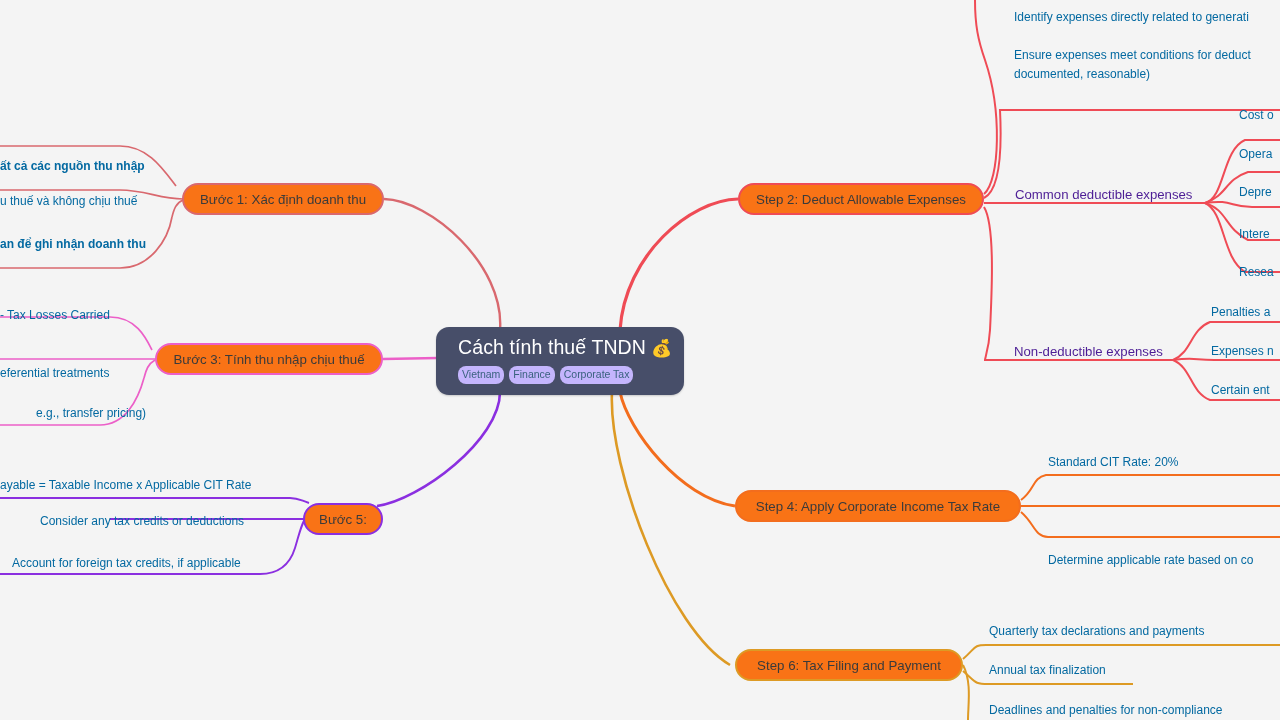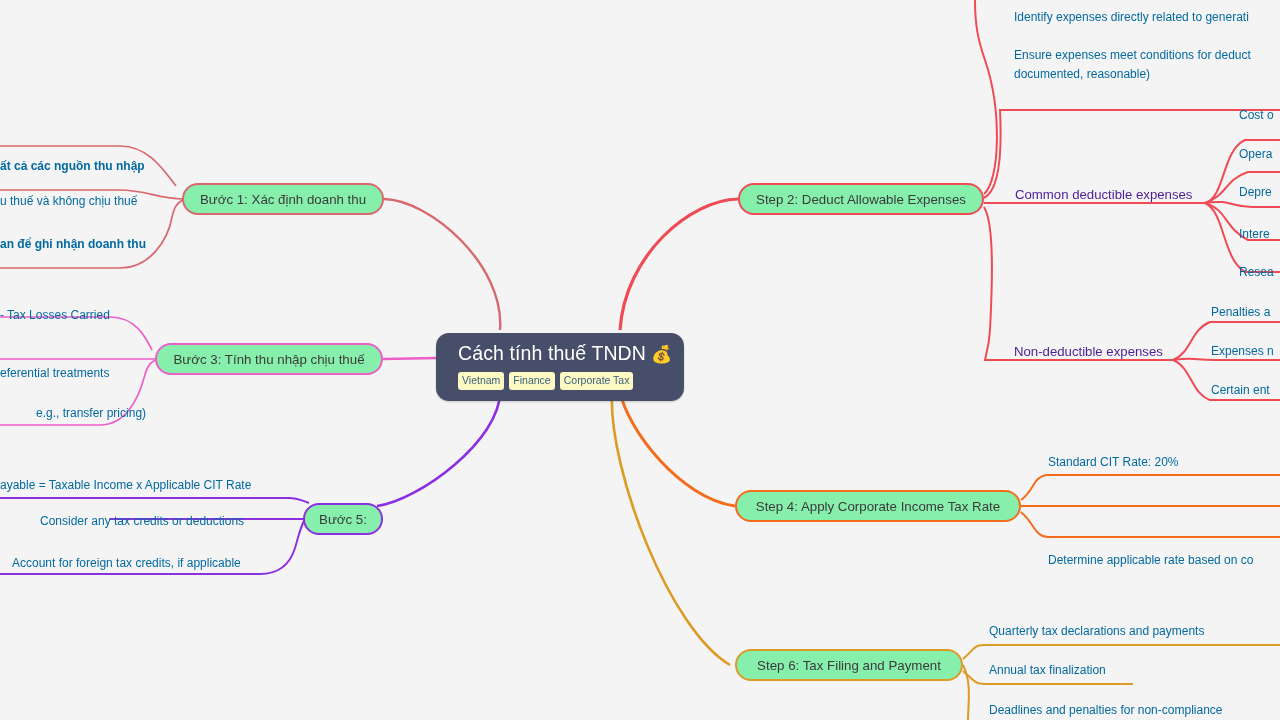--- a/index.html
+++ b/index.html
@@ -23,48 +23,47 @@
   
   .root-node {
     position: absolute;
     left: 436px; top: 327px;
     width: 248px; height: 68px;
     background: #474e69;
     border-radius: 13px;
     box-sizing: border-box;
     padding: 9px 14px 0 22px;
     box-shadow: 0 1px 2px rgba(0,0,0,0.18);
-    margin-top: 6px;
   }
   .root-title {
     color: #ffffff;
     font-size: 19.5px;
     line-height: 23px;
     white-space: nowrap;
     letter-spacing: .1px;
   }
   .root-emoji { font-size: 17px; }
   .root-tags {
     margin-top: 6px;
     display: flex; gap: 5px;
   }
   .root-tag {
-    background: #fef9c3;
+    background: #c4b5fd;
     color: #39617e;
     font-size: 10.5px;
     line-height: 11px;
     padding: 3px 4px 4px 4px;
-    border-radius: 3px;
+    border-radius: 8px;
     white-space: nowrap;
   }
 
   
   .step-node {
     position: absolute;
-    background: #86efac;
+    background: #f97316;
     border-style: solid;
     border-width: 2.2px;
     border-radius: 999px;
     box-sizing: border-box;
     display: flex;
     align-items: center;
     justify-content: center;
     padding: 0 16px;
     white-space: nowrap;
     color: #3b3b3b;

